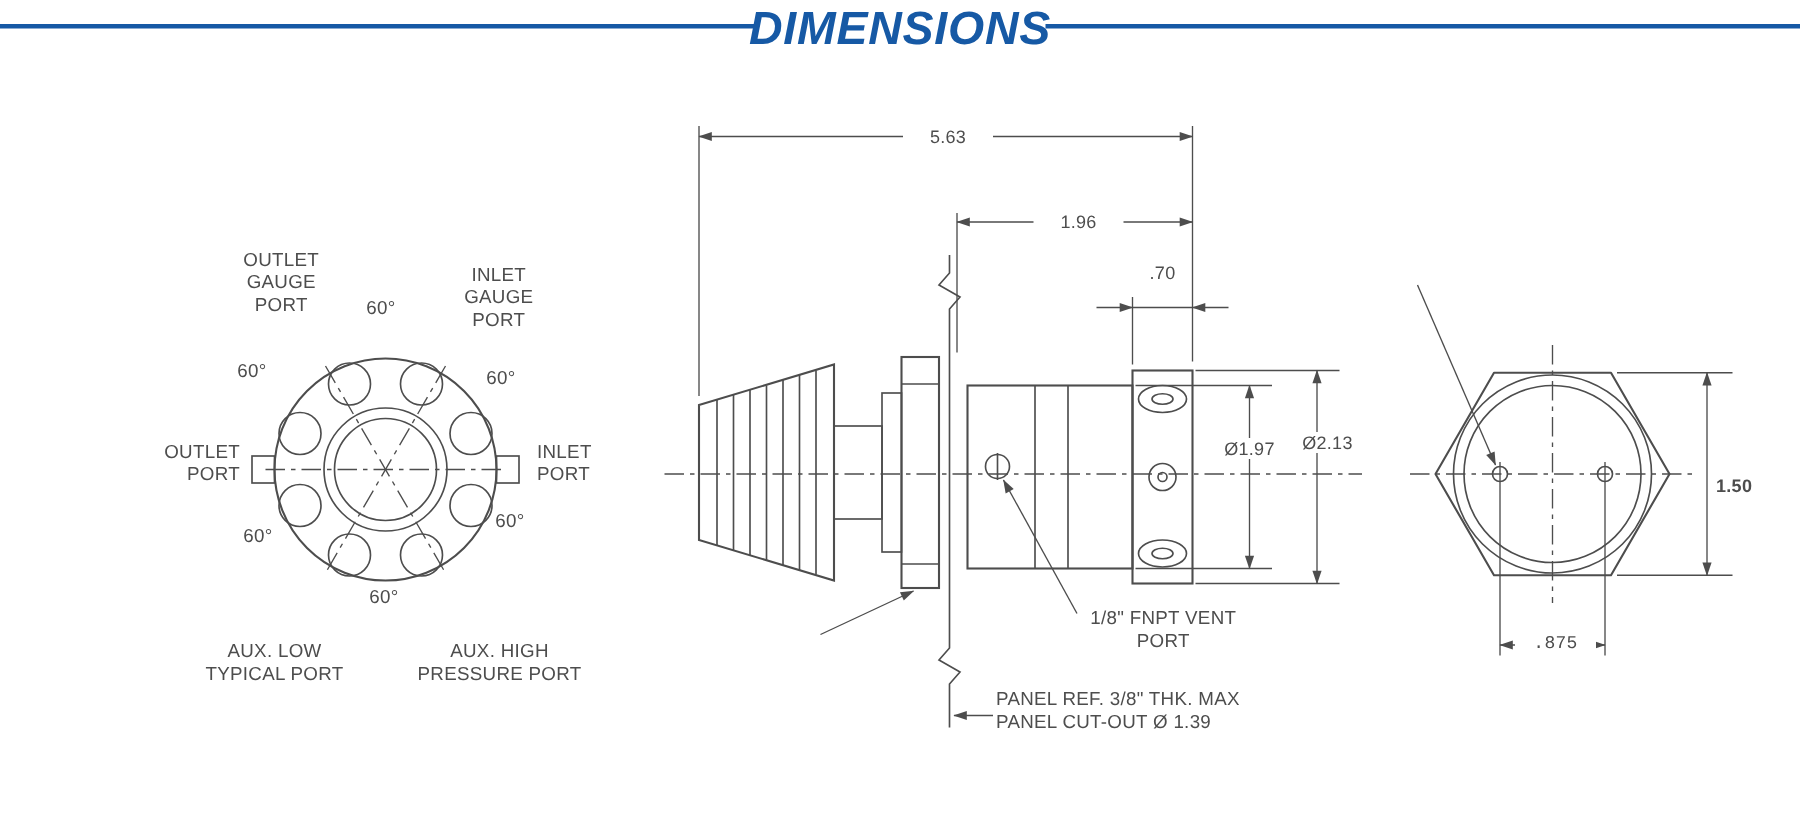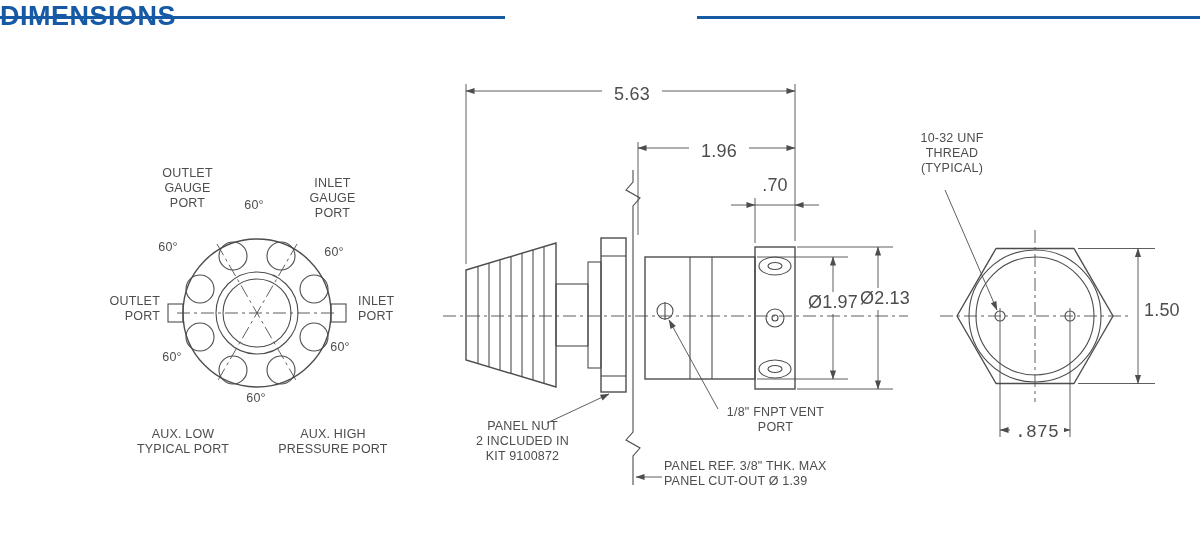--- a/index.html
+++ b/index.html
@@ -3,35 +3,35 @@
 <meta charset="utf-8">
 <style>
   :root{ --accent:#1659a5; --ink:#4d4d4d; }
   html,body{margin:0;padding:0;background:#fff;}
   .page{position:relative;width:1200px;height:548px;background:#fff;overflow:hidden;
         font-family:"Liberation Sans", sans-serif;}
   
   .hdr-rule{position:absolute;top:16px;height:3px;background:var(--accent);}
   .rule-left{left:0;width:505px;}
   .rule-right{left:697px;width:503px;}
-  .page-title{position:absolute;top:1px;left:0;right:0;
-              color:var(--accent);font-size:27px;font-weight:700;letter-spacing:.5px;}
+  .page-title{position:absolute;top:1px;left:0;right:0;text-align:center;
+              color:var(--accent);font-size:31px;font-weight:700;letter-spacing:.5px;font-style:italic;}
   
   svg.drawing{position:absolute;left:0;top:0;}
   svg.drawing *{stroke:var(--ink);fill:none;stroke-width:1.1;}
   svg.drawing .thick{stroke-width:1.4;}
   svg.drawing .cl{stroke-width:.9;stroke-dasharray:13 4 3 4;}
   svg.drawing .dim{stroke-width:.9;}
   svg.drawing .arrfill{fill:var(--ink);stroke:none;}
   
   .lbl{position:absolute;color:var(--ink);font-size:12.5px;line-height:1.2;
        white-space:pre-line;letter-spacing:.2px;}
   .c{text-align:center;} .r{text-align:right;}
   .bgw{background:#fff;padding:0 2px;}
-  .dimtxt{font-size:18px;}
+  .dimtxt{font-size:12px;}
 </style>
 </head>
 <body>
 
 <div class="page">
 
   <div class="hdr-rule rule-left"></div>
   <div class="hdr-rule rule-right"></div>
   <div class="page-title">DIMENSIONS</div>
 
@@ -159,27 +159,21 @@
   <div class="lbl c" style="left:316px;top:245px;width:36px;">60°</div>
   <div class="lbl c" style="left:322px;top:340px;width:36px;">60°</div>
   <div class="lbl c" style="left:154px;top:350px;width:36px;">60°</div>
   <div class="lbl c" style="left:238px;top:391px;width:36px;">60°</div>
 
   <div class="lbl c dimtxt bgw" style="left:602px;top:84px;width:56px;">5.63</div>
   <div class="lbl c dimtxt bgw" style="left:689px;top:141px;width:56px;">1.96</div>
   <div class="lbl c dimtxt" style="left:752px;top:175px;width:46px;">.70</div>
   <div class="lbl c dimtxt bgw" style="left:806px;top:292px;width:50px;">Ø1.97</div>
   <div class="lbl c dimtxt bgw" style="left:858px;top:288px;width:50px;">Ø2.13</div>
-  <div class="lbl c" style="left:455px;top:419px;width:135px;">PANEL NUT
-2 INCLUDED IN
-KIT 9100872</div>
   <div class="lbl c" style="left:703px;top:405px;width:145px;">1/8" FNPT VENT
 PORT</div>
   <div class="lbl" style="left:664px;top:459px;width:255px;">PANEL REF. 3/8" THK. MAX
 PANEL CUT-OUT Ø 1.39</div>
 
-  <div class="lbl c" style="left:893px;top:131px;width:118px;">10-32 UNF
-THREAD
-(TYPICAL)</div>
-  <div class="lbl dimtxt" style="left:1144px;top:300px;width:44px;">1.50</div>
+  <div class="lbl dimtxt" style="left:1144px;top:317px;width:44px;font-weight:bold;">1.50</div>
   <div class="lbl c dimtxt bgw" style="left:1010px;top:422px;width:50px;font-family:Liberation Mono, monospace;">.875</div>
 
 </div>
 
 </body></html>

